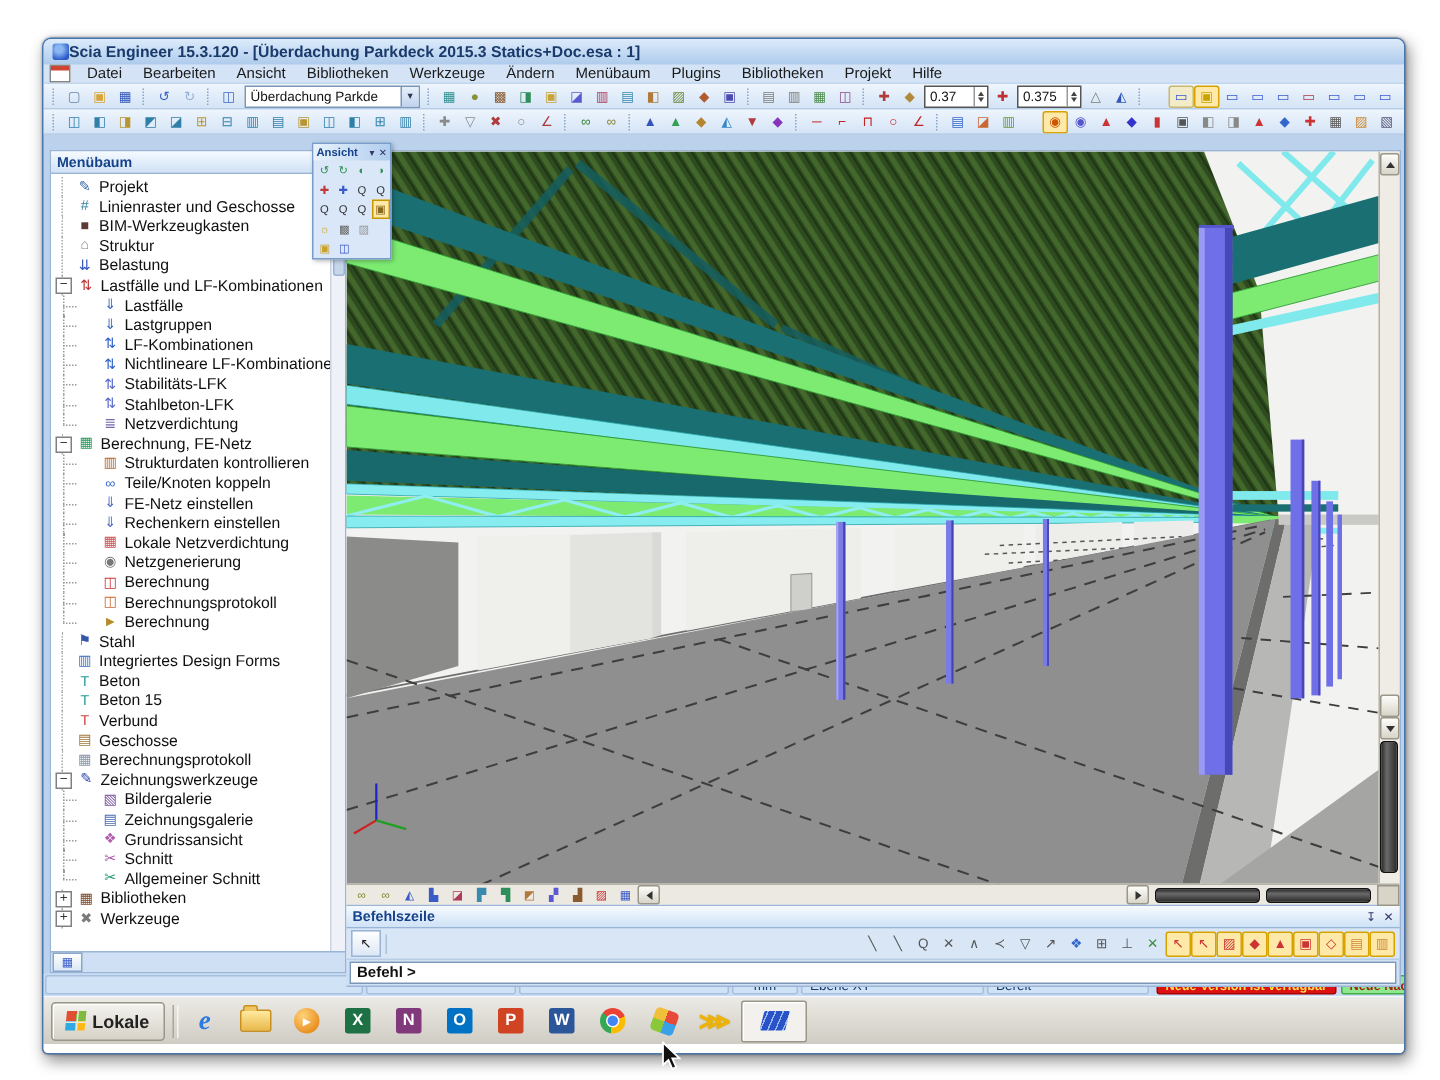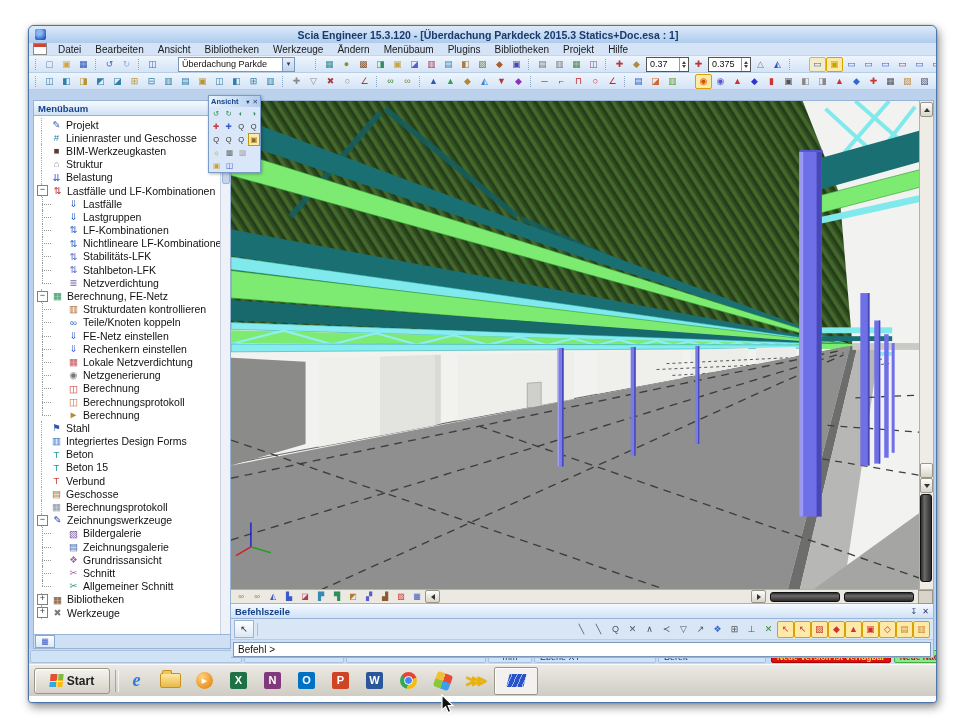--- a/index.html
+++ b/index.html
@@ -5,37 +5,37 @@
   html,body{margin:0;padding:0;background:#fff;}
   .page{position:relative;width:960px;height:720px;background:#fff;overflow:hidden;
         font-family:"Liberation Sans",sans-serif;-webkit-font-smoothing:antialiased;}
   .screen{position:absolute;left:28px;top:25px;width:907px;height:676px;background:#bcd2ec;
           border:1px solid #4a76ac;border-radius:6px 6px 4px 4px;overflow:hidden;
           box-shadow:2px 4px 10px rgba(0,0,0,.45),0 0 2px rgba(0,0,0,.3);
           display:flex;flex-direction:column;}
   
   .titlebar{height:17px;flex:none;background:linear-gradient(#dcebfb,#aecbec);display:flex;align-items:center;padding:0 6px;}
   .app-ico{width:11px;height:11px;border-radius:2px;background:radial-gradient(circle at 40% 35%,#8ab6f2 25%,#2a5ac8 75%);flex:none;}
-  .title-text{flex:1;text-align:center;font-size:10.5px;font-weight:bold;color:#1a3a6b;white-space:nowrap;overflow:hidden;}
+  .title-text{flex:1;text-align:left;font-size:10.5px;font-weight:bold;color:#1a3a6b;white-space:nowrap;overflow:hidden;}
   .menubar{height:12px;flex:none;background:#d4e4f6;display:flex;align-items:center;padding:0 4px;border-bottom:1px solid #c2d6ec;}
   .mdi-ico{width:12px;height:10px;background:#fff;border:1px solid #888;position:relative;flex:none;margin-right:4px;}
   .mdi-ico::before{content:"";position: absolute;left:0;right:0;top:0;height:3px;background:#d04432;}
   #menu-items{display:flex;}
   .menu-item{font-size:10px;color:#1a1a1a;padding:0 7px;white-space:nowrap;}
   .tbar{height:16px;flex:none;background:linear-gradient(#eef5fd,#d4e4f6);border-bottom:1px solid #b8cde6;
         display:flex;align-items:center;padding:0 3px;overflow:hidden;white-space:nowrap;}
   .grip{width:2px;height:11px;border-left:1px dotted #8aa4c8;margin:0 3px;flex:none;}
   .tgroup{display:inline-flex;align-items:center;flex:none;}
   .tbtn{display:inline-flex;width:15px;height:13px;align-items:center;justify-content:center;
         border:1px solid transparent;border-radius:2px;flex:none;}
   .tbtn .glyph{font-size:9px;line-height:1;}
   .ysel{background:#ffe9a8;border-color:#d8a200;}
   .ksel{background:#f3ecc8;border-color:#c8b870;}
   .combo{display:inline-flex;align-items:center;height:13px;width:112px;background:#fff;border:1px solid #7a96b8;
-         font-size:9px;color:#111;padding-left:3px;margin:0 17px;flex:none;}
+         font-size:9px;color:#111;padding-left:3px;margin:0 2px;flex:none;}
   .carrow{margin-left:auto;width:11px;height:100%;background:linear-gradient(#e8f0fa,#c0d4ee);border-left:1px solid #7a96b8;
           font-size:7px;display:flex;align-items:center;justify-content:center;color:#335;}
   .spin{display:inline-flex;align-items:center;height:13px;width:38px;background:#fff;border:1px solid #555;
         font-size:9px;color:#111;padding-left:3px;margin:0 1px;flex:none;}
   .spud{margin-left:auto;width:8px;height:100%;border-left:1px solid #999;display:flex;flex-direction:column;
         align-items:center;justify-content:center;gap:1px;}
   .spud i{display:block;width:0;height:0;border-left:2.5px solid transparent;border-right:2.5px solid transparent;}
   .spud i.u{border-bottom:3px solid #444;}
   .spud i.d{border-top:3px solid #444;}
   .pushright{margin-left:auto;}
@@ -104,21 +104,21 @@
   .pbtn .glyph{font-size:7.5px;line-height:1;}
   .pbtn.ysel{background:#ffe9a8;border-color:#c89600;}
   
   .cmdpanel{height:53px;flex:none;display:flex;flex-direction:column;background:#cfe0f4;border:1px solid #9ab4d6;border-left:none;border-top:none;}
   .cmdrow{height:20px;flex:none;display:flex;align-items:center;background:#d8e6f6;border-bottom:1px solid #b8cde6;padding:0 3px;}
   .cursorbtn{width:18px;height:16px;border:1px solid #9ab4d6;background:linear-gradient(#fff,#dce8f6);
              display:flex;align-items:center;justify-content:center;font-size:9px;color:#222;flex:none;}
   .csep{width:2px;height:13px;border-left:1px solid #aac0dc;margin:0 3px;}
   .snaps{margin-left:auto;display:flex;}
   .snaps .tbtn{height:15px;}
-  .cmdinputrow{height:16px;flex:none;display:flex;align-items:center;padding:1px 2px;}
+  .cmdinputrow{height:16px;flex:none;display:flex;align-items:flex-start;padding:1px 2px;font-weight:bold;}
   .inputbox{flex:1;height:13px;background:#fff;border:1px solid #7a96b8;font-size:10px;color:#111;
             display:flex;align-items:center;padding-left:4px;}
   
   .statusbar{height:13px;flex:none;background:#c6dcf4;display:flex;align-items:stretch;padding:1px 1px;overflow:hidden;}
   .sseg{background:#cfe2f6;border:1px solid #a8c0dc;border-radius:2px;margin-right:2px;font-size:9px;color:#1a3c6e;
         display:flex;align-items:center;padding:0 5px;white-space:nowrap;flex:none;}
   .alert{font-size:8.5px;font-weight:bold;display:flex;align-items:center;padding:0 5px;white-space:nowrap;
          border-radius:2px;margin-left:3px;flex:none;overflow:hidden;}
   .alert.red{background:#dd1111;color:#ffe34a;border:1px solid #aa0000;}
   .alert.green{background:#8ee88e;color:#aa2211;border:1px solid #44aa44;width:72px;}
@@ -1060,21 +1060,21 @@
       <span class="sseg" style="width:110px;">Ebene XY</span>
       <span class="sseg" style="width:96px;">Bereit</span>
       <span style="flex:1;"></span>
       <span class="alert red">Neue Version ist verfügbar</span>
       <span class="alert green">Neue Nachrichten</span>
     </div>
 
     <div class="taskbar">
       <span class="startbtn">
         <span class="winflag"></span>
-        <span>Start</span>
+        <span>Lokale</span>
       </span>
       <span class="tsep"></span>
       <div id="taskapps">
           <span class="tapp">
             <span class="ico-ie">e</span>
           </span>
           <span class="tapp">
             <span class="ico-folder"></span>
           </span>
           <span class="tapp">

